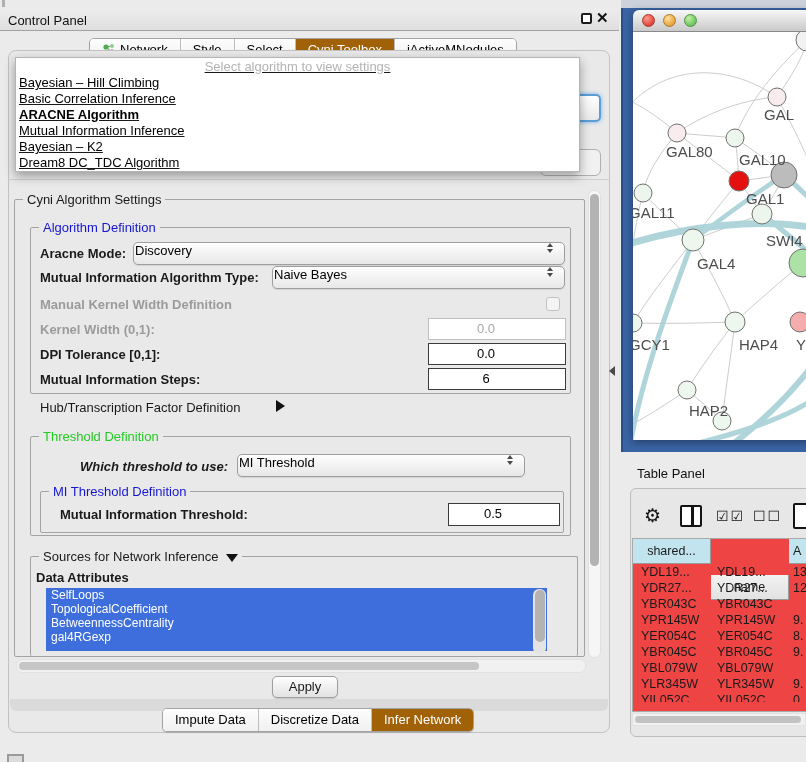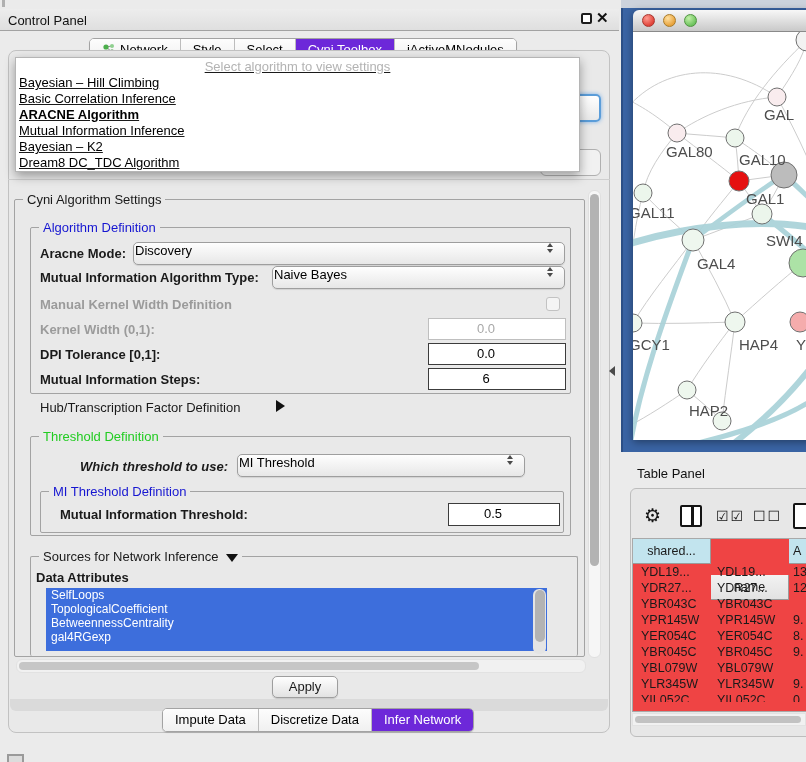--- a/index.html
+++ b/index.html
@@ -16,21 +16,21 @@
   .cp-title { left:8px; top:13px; font-size:13px; color:#111; }
   .float-icon { left:581px; top:13px; width:11px; height:11px; border:2px solid #1c1c1c; border-radius:2px; background:#fff; }
   .close-icon { left:596px; top:9px; font-size:15px; font-weight:900; color:#111; }
 
   
   .seg-bar { display:flex; border:1px solid #a3a3a3; border-radius:5px; overflow:hidden;
     background:#fbfbfb; box-shadow:0 1px 1px rgba(0,0,0,0.12); }
   .seg { padding:3px 12px 4px 12px; border-right:1px solid #bdbdbd; color:#000; white-space:nowrap;
     display:flex; align-items:center; gap:5px; background:linear-gradient(#fdfdfd,#f0f0f0); }
   .seg:last-child { border-right:none; }
-  .seg.sel { background:#6d28d9; color:#fff; }
+  .seg.sel { background:#a16207; color:#fff; }
 
   
   .outer-panel { left:8px; top:50px; width:602px; height:683px; background:#e9e9e9;
     border:1px solid #c2c2c2; border-radius:8px; }
   .bottom-strip { left:10px; top:699px; width:598px; height:12px; background:#dadada;
     border-radius:0 0 6px 6px; }
   .sep-line { left:8px; top:179px; width:602px; height:1px; background:#cfcfcf; }
 
   
   .group { border:1px solid #a3a3a3; border-radius:2px; }

